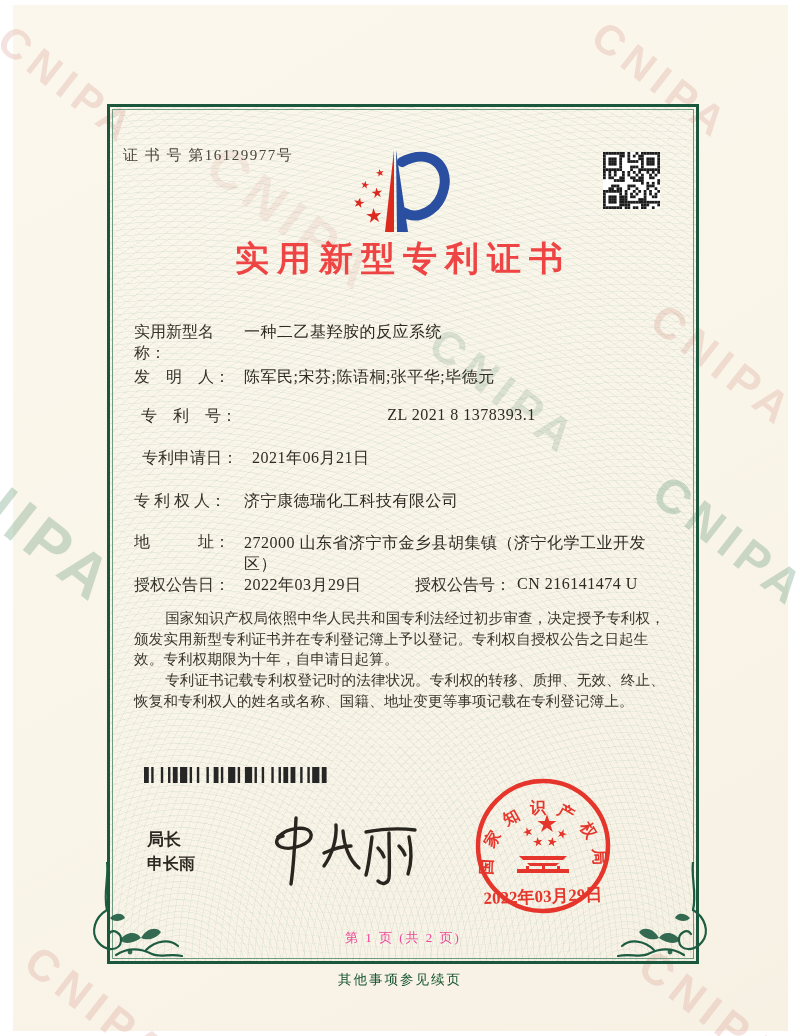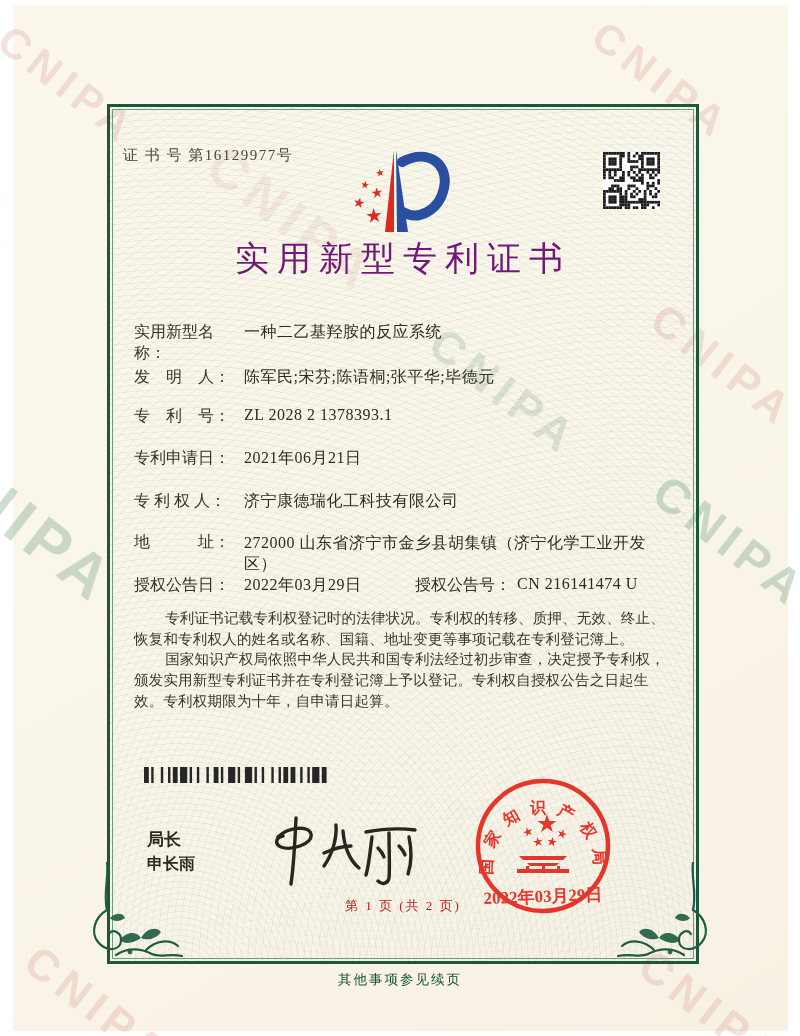--- a/index.html
+++ b/index.html
@@ -19,39 +19,39 @@
   .frame-inner{position:absolute;inset:2px;border:1px solid #6d9a81;pointer-events:none;}
   .guilloche{position:absolute;inset:0;pointer-events:none;
      background:
       repeating-radial-gradient(circle at 12% 102%, rgba(108,158,128,0.10) 0 1px, rgba(0,0,0,0) 1px 6px),
       repeating-radial-gradient(circle at 88% 102%, rgba(108,158,128,0.09) 0 1px, rgba(0,0,0,0) 1px 7px),
       repeating-radial-gradient(circle at 50% -30%, rgba(108,158,128,0.05) 0 1px, rgba(0,0,0,0) 1px 8px);}
   .cert-no{position:absolute;left:13px;top:39px;font-size:15px;letter-spacing:1.5px;color:#4a453c;}
   .logo{position:absolute;left:220px;top:33px;}
   .qr{position:absolute;left:493px;top:45px;}
   .title{position:absolute;left:0;top:129px;width:100%;text-align:center;font-size:34px;
-         font-weight:normal;letter-spacing:8px;color:#701a75;}
+         font-weight:bold;letter-spacing:8px;color:#ef4444;}
   .row{position:absolute;left:24px;width:545px;display:flex;font-size:16px;color:#2f2b24;}
   .row .lbl{flex:none;width:110px;color:#36322a;}
   .row .val{flex:1;letter-spacing:0.5px;}
   .row .val.wrap{max-width:420px;line-height:21px;}
   .row .lbl2{flex:none;width:102px;color:#36322a;}
   .row .val1{flex:none;width:171px;letter-spacing:0.5px;}
   .paras{position:absolute;left:24px;top:501px;width:537px;font-size:14.5px;line-height:20.7px;
          color:#3a352c;letter-spacing:0.2px;}
   .paras p{margin:0;text-indent:2.15em;}
   .barcode{position:absolute;left:34px;top:660px;}
   .signer-title{position:absolute;left:37px;top:721px;font-family:"Liberation Sans","DejaVu Sans",sans-serif;
         font-size:17px;font-weight:600;color:#2c2922;}
   .signer-name{position:absolute;left:37px;top:747px;font-family:"Liberation Sans","DejaVu Sans",sans-serif;
         font-size:16px;font-weight:600;color:#2c2922;}
   .signature{position:absolute;left:128px;top:703px;}
   .seal{position:absolute;left:346px;top:661px;}
-  .page-ind{position:absolute;left:0;top:790px;width:100%;text-align:center;font-size:13px;
-        letter-spacing:2px;color:#b91c1c;}
+  .page-ind{position:absolute;left:0;top:822px;width:100%;text-align:center;font-size:13px;
+        letter-spacing:2px;color:#ec4899;}
   .cont-note{position:absolute;left:0;top:971px;width:800px;text-align:center;font-size:13.5px;
         letter-spacing:2px;color:#14532d;z-index:2;}
   .flourish{position:absolute;z-index:3;}
   .flourish.bl{left:86px;top:862px;}
   .flourish.br{left:614px;top:862px;transform:scaleX(-1);}
 </style>
 </head>
 <body>
 
 <div class="stage">
@@ -329,46 +329,46 @@
     <div class="title">实用新型专利证书</div>
 
     <div class="row" style="top:215px;">
       <span class="lbl">实用新型名称：</span>
       <span class="val">一种二乙基羟胺的反应系统</span>
     </div>
     <div class="row" style="top:260px;">
       <span class="lbl">发　明　人：</span>
       <span class="val">陈军民;宋芬;陈语桐;张平华;毕德元</span>
     </div>
-    <div class="row" style="top:299px;">
+    <div class="row" style="top:299px;text-align:center;">
       <span class="lbl">专　利　号：</span>
-      <span class="val">ZL 2028 2 1378393.1</span>
-    </div>
-    <div class="row" style="top:341px;">
+      <span class="val">ZL 2021 8 1378393.1</span>
+    </div>
+    <div class="row" style="top:341px;margin-left:8px;">
       <span class="lbl">专利申请日：</span>
       <span class="val">2021年06月21日</span>
     </div>
     <div class="row" style="top:384px;">
       <span class="lbl">专 利 权 人：</span>
       <span class="val">济宁康德瑞化工科技有限公司</span>
     </div>
     <div class="row" style="top:425px;">
       <span class="lbl">地　　　址：</span>
       <span class="val wrap">272000 山东省济宁市金乡县胡集镇（济宁化学工业开发区）</span>
     </div>
     <div class="row" style="top:468px;">
       <span class="lbl">授权公告日：</span>
       <span class="val1">2022年03月29日</span>
       <span class="lbl2">授权公告号：</span>
       <span class="val">CN 216141474 U</span>
     </div>
 
     <div class="paras">
+      <p>国家知识产权局依照中华人民共和国专利法经过初步审查，决定授予专利权，颁发实用新型专利证书并在专利登记簿上予以登记。专利权自授权公告之日起生效。专利权期限为十年，自申请日起算。</p>
       <p>专利证书记载专利权登记时的法律状况。专利权的转移、质押、无效、终止、恢复和专利权人的姓名或名称、国籍、地址变更等事项记载在专利登记簿上。</p>
-      <p>国家知识产权局依照中华人民共和国专利法经过初步审查，决定授予专利权，颁发实用新型专利证书并在专利登记簿上予以登记。专利权自授权公告之日起生效。专利权期限为十年，自申请日起算。</p>
     </div>
 
     <svg class="barcode" width="185" height="16" viewBox="0 0 185 16">
       <g id="barcode-bars" fill="#262626">
           <rect x="0.00" y="0" width="4.81" height="16"></rect>
           <rect x="7.21" y="0" width="2.40" height="16"></rect>
           <rect x="16.82" y="0" width="2.40" height="16"></rect>
           <rect x="24.03" y="0" width="2.40" height="16"></rect>
           <rect x="28.83" y="0" width="4.81" height="16"></rect>
           <rect x="36.04" y="0" width="7.21" height="16"></rect>

